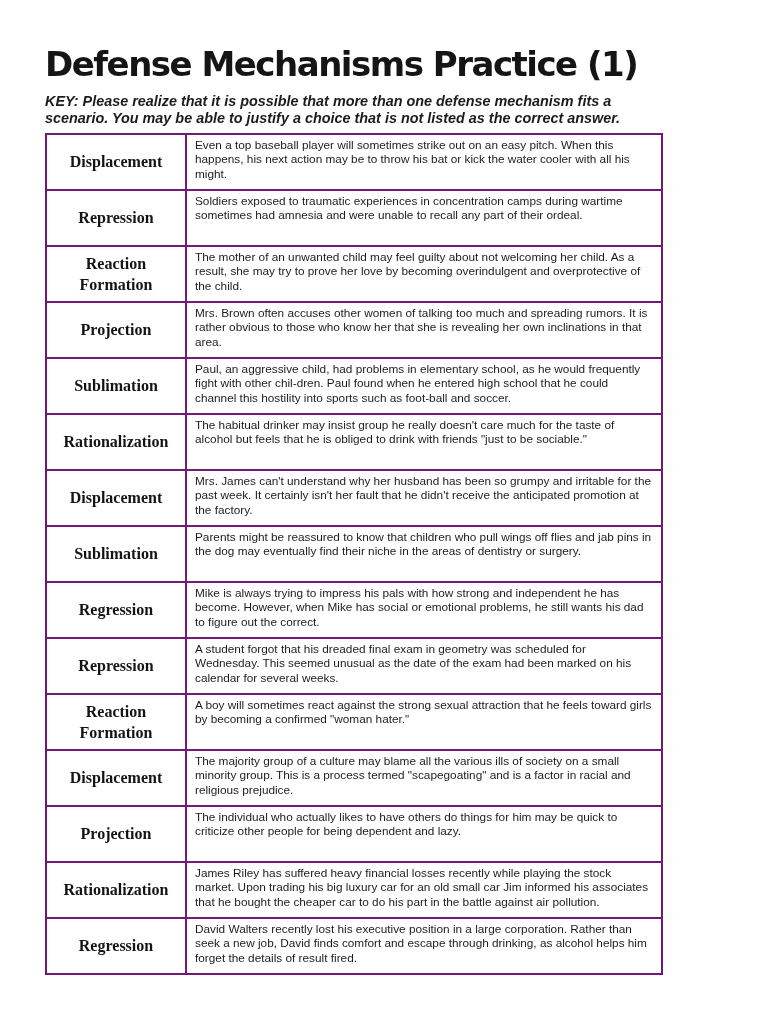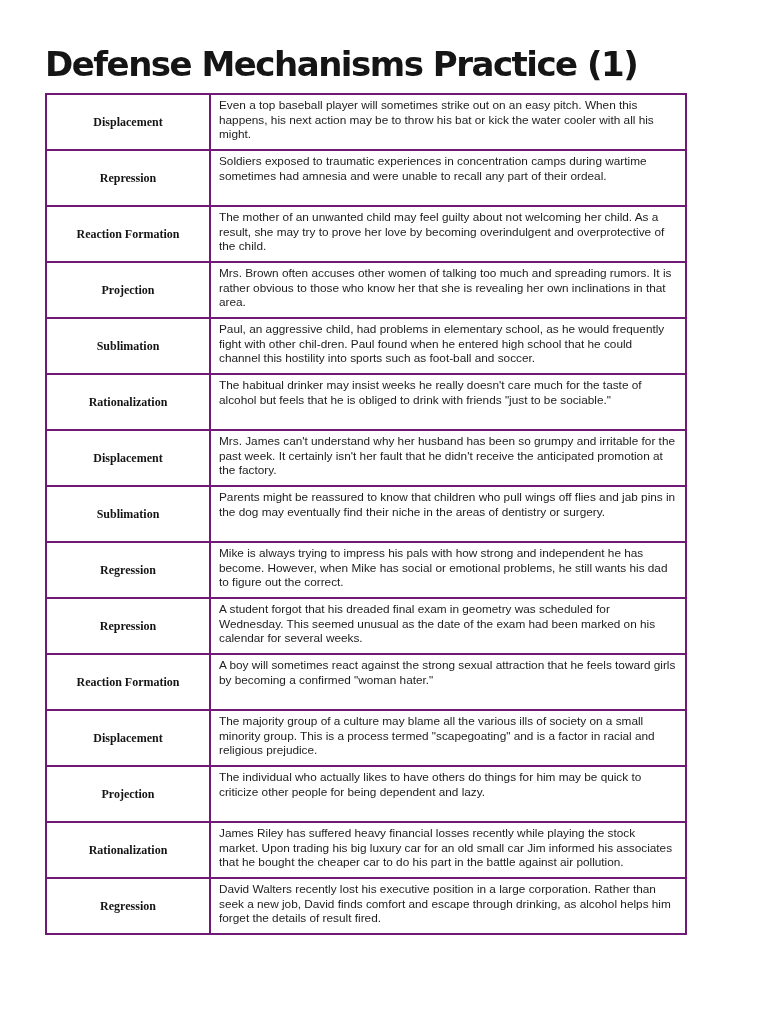--- a/index.html
+++ b/index.html
@@ -47,40 +47,41 @@
   table.mech-table td {
     border: 2px solid #701a75;
   }
   td.mech {
     width: 130px;
     height: 49px;
     text-align: center;
     vertical-align: middle;
     font-family: "Liberation Serif", serif;
     font-weight: bold;
-    font-size: 12px;
+    font-size: 16px;
     line-height: 21px;
-    padding: 0 16px;
+    padding: 0 4px;
     color: #141414;
   }
   td.scen {
     width: 457px;
     height: 49px;
     vertical-align: top;
     padding: 3px 9px 2px 8px;
     font-size: 11.8px;
     line-height: 14.7px;
     color: #1c1c1c;
   }
 </style>
 </head>
 <body>
 
 <div class="page">
   <h1 class="title">Defense Mechanisms Practice (1)</h1>
+  <p class="key-note">KEY: Please realize that it is possible that more than one defense mechanism fits a scenario. You may be able to justify a choice that is not listed as the correct answer.</p>
 
   <table class="mech-table">
     <tbody>
       <tr>
         <td class="mech">Displacement</td>
         <td class="scen">Even a top baseball player will sometimes strike out on an easy pitch. When this happens, his next action may be to throw his bat or kick the water cooler with all his might.</td>
       </tr>
       <tr>
         <td class="mech">Repression</td>
         <td class="scen">Soldiers exposed to traumatic experiences in concentration camps during wartime sometimes had amnesia and were unable to recall any part of their ordeal.</td>
@@ -92,21 +93,21 @@
       <tr>
         <td class="mech">Projection</td>
         <td class="scen">Mrs. Brown often accuses other women of talking too much and spreading rumors. It is rather obvious to those who know her that she is revealing her own inclinations in that area.</td>
       </tr>
       <tr>
         <td class="mech">Sublimation</td>
         <td class="scen">Paul, an aggressive child, had problems in elementary school, as he would frequently fight with other chil-dren. Paul found when he entered high school that he could channel this hostility into sports such as foot-ball and soccer.</td>
       </tr>
       <tr>
         <td class="mech">Rationalization</td>
-        <td class="scen">The habitual drinker may insist weeks he really doesn't care much for the taste of alcohol but feels that he is obliged to drink with friends "just to be sociable."</td>
+        <td class="scen">The habitual drinker may insist group he really doesn't care much for the taste of alcohol but feels that he is obliged to drink with friends "just to be sociable."</td>
       </tr>
       <tr>
         <td class="mech">Displacement</td>
         <td class="scen">Mrs. James can't understand why her husband has been so grumpy and irritable for the past week. It certainly isn't her fault that he didn't receive the anticipated promotion at the factory.</td>
       </tr>
       <tr>
         <td class="mech">Sublimation</td>
         <td class="scen">Parents might be reassured to know that children who pull wings off flies and jab pins in the dog may eventually find their niche in the areas of dentistry or surgery.</td>
       </tr>
       <tr>

